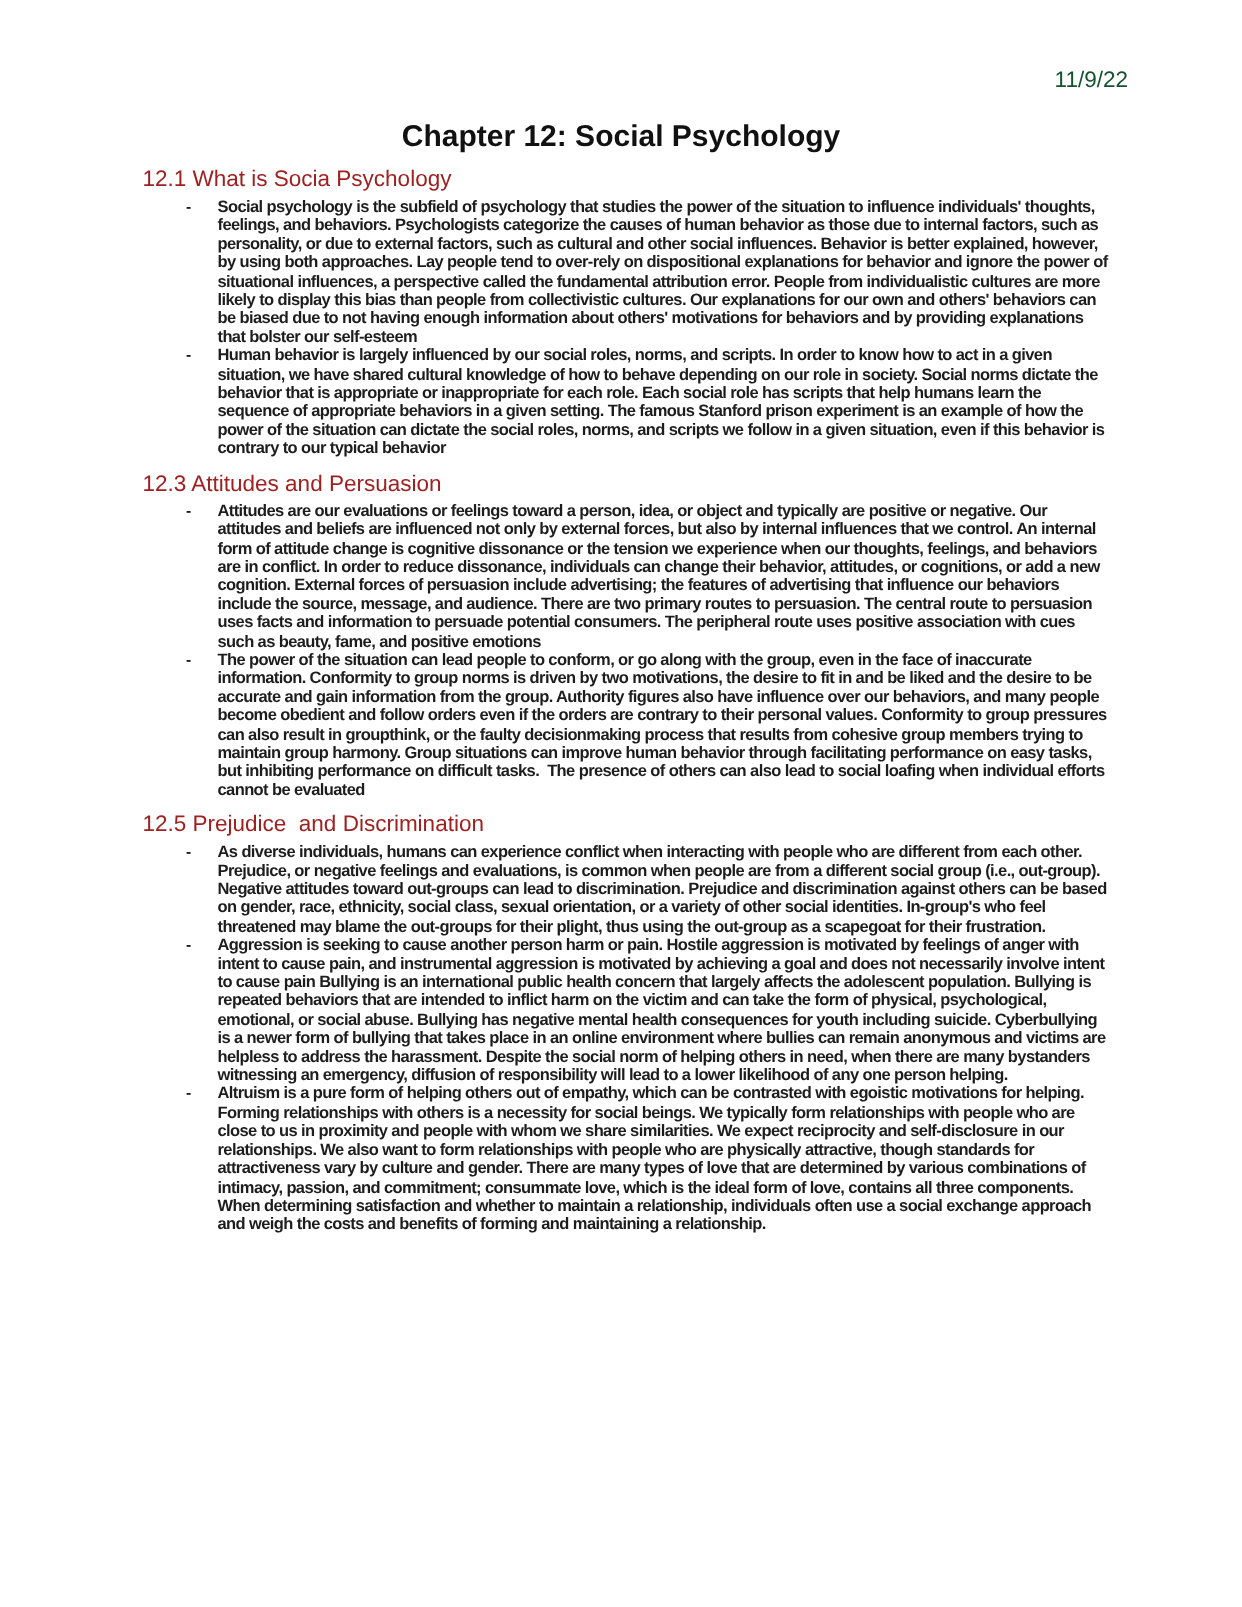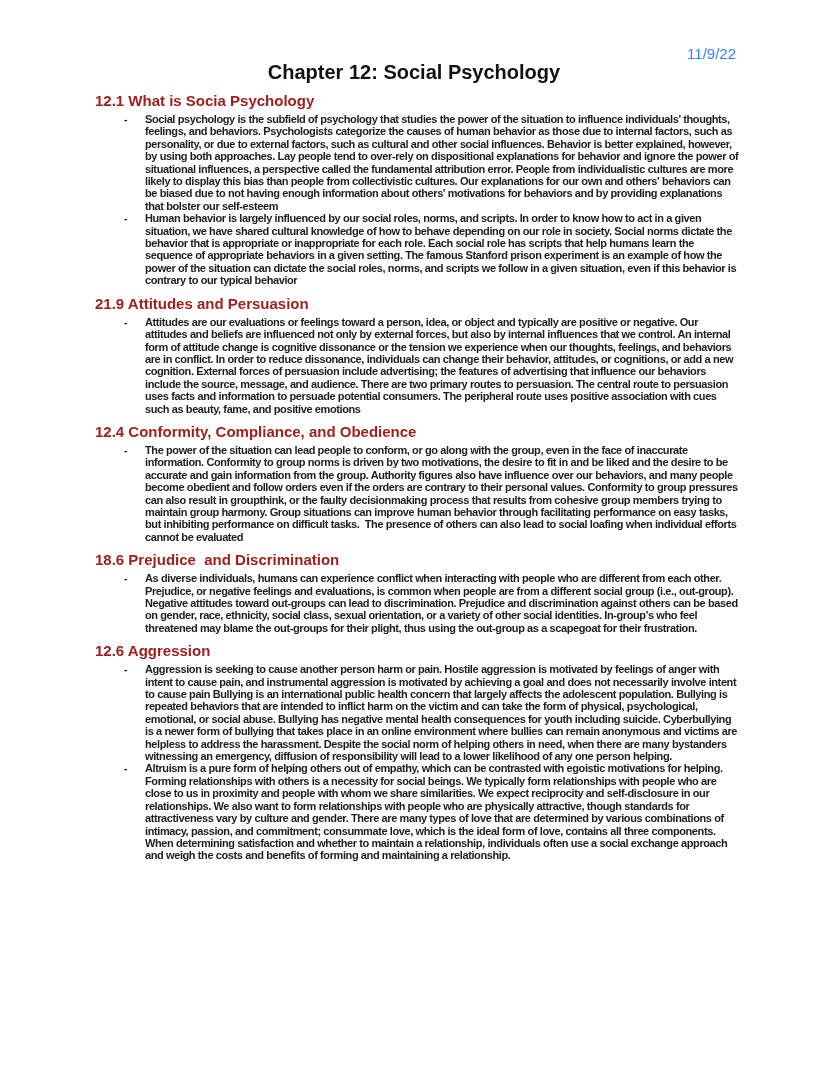--- a/index.html
+++ b/index.html
@@ -13,40 +13,40 @@
     width: 828px;
     height: 1071px;
     background: var(--bg-color);
     position: relative;
     font-family: "Liberation Sans", "DejaVu Sans", sans-serif;
     overflow: hidden;
   }
   .date {
     position: absolute;
     top: 45px;
-    right: 92px;
+    right: 76px;
     font-size: 15px;
-    color: #3b82f6;
+    color: #14532d;
   }
   .title {
-    margin: 60px 0 0 0;
+    margin: 79px 0 0 0;
     text-align: center;
     font-size: 20px;
     line-height: 24px;
     font-weight: 700;
     color: #111111;
   }
   section {
     margin: 0 87px 0 95px;
   }
   .heading {
     margin: 7px 0 3px 0;
     font-size: 15px;
     line-height: 19px;
-    font-weight: 700;
+    font-weight: 400;
     color: var(--heading-color);
     white-space: pre-wrap;
   }
   .bullet-row {
     display: flex;
     align-items: flex-start;
   }
   .dash {
     display: inline-block;
     width: 21px;
@@ -85,45 +85,43 @@
   </section>
 
   <section>
     <div class="bullet-row">
       <span class="dash">-</span>
       <p class="body-text">Human behavior is largely influenced by our social roles, norms, and scripts. In order to know how to act in a given situation, we have shared cultural knowledge of how to behave depending on our role in society. Social norms dictate the behavior that is appropriate or inappropriate for each role. Each social role has scripts that help humans learn the sequence of appropriate behaviors in a given setting. The famous Stanford prison experiment is an example of how the power of the situation can dictate the social roles, norms, and scripts we follow in a given situation, even if this behavior is contrary to our typical behavior</p>
     </div>
   </section>
 
   <section>
-    <h2 class="heading">21.9 Attitudes and Persuasion</h2>
+    <h2 class="heading">12.3 Attitudes and Persuasion</h2>
     <div class="bullet-row">
       <span class="dash">-</span>
       <p class="body-text">Attitudes are our evaluations or feelings toward a person, idea, or object and typically are positive or negative. Our attitudes and beliefs are influenced not only by external forces, but also by internal influences that we control. An internal form of attitude change is cognitive dissonance or the tension we experience when our thoughts, feelings, and behaviors are in conflict. In order to reduce dissonance, individuals can change their behavior, attitudes, or cognitions, or add a new cognition. External forces of persuasion include advertising; the features of advertising that influence our behaviors include the source, message, and audience. There are two primary routes to persuasion. The central route to persuasion uses facts and information to persuade potential consumers. The peripheral route uses positive association with cues such as beauty, fame, and positive emotions</p>
     </div>
   </section>
 
   <section>
-    <h2 class="heading">12.4 Conformity, Compliance, and Obedience</h2>
     <div class="bullet-row">
       <span class="dash">-</span>
       <p class="body-text">The power of the situation can lead people to conform, or go along with the group, even in the face of inaccurate information. Conformity to group norms is driven by two motivations, the desire to fit in and be liked and the desire to be accurate and gain information from the group. Authority figures also have influence over our behaviors, and many people become obedient and follow orders even if the orders are contrary to their personal values. Conformity to group pressures can also result in groupthink, or the faulty decisionmaking process that results from cohesive group members trying to maintain group harmony. Group situations can improve human behavior through facilitating performance on easy tasks, but inhibiting performance on difficult tasks.  The presence of others can also lead to social loafing when individual efforts cannot be evaluated</p>
     </div>
   </section>
 
   <section>
-    <h2 class="heading">18.6 Prejudice  and Discrimination</h2>
+    <h2 class="heading">12.5 Prejudice  and Discrimination</h2>
     <div class="bullet-row">
       <span class="dash">-</span>
       <p class="body-text">As diverse individuals, humans can experience conflict when interacting with people who are different from each other. Prejudice, or negative feelings and evaluations, is common when people are from a different social group (i.e., out-group). Negative attitudes toward out-groups can lead to discrimination. Prejudice and discrimination against others can be based on gender, race, ethnicity, social class, sexual orientation, or a variety of other social identities. In-group's who feel threatened may blame the out-groups for their plight, thus using the out-group as a scapegoat for their frustration.</p>
     </div>
   </section>
 
   <section>
-    <h2 class="heading">12.6 Aggression</h2>
     <div class="bullet-row">
       <span class="dash">-</span>
       <p class="body-text">Aggression is seeking to cause another person harm or pain. Hostile aggression is motivated by feelings of anger with intent to cause pain, and instrumental aggression is motivated by achieving a goal and does not necessarily involve intent to cause pain Bullying is an international public health concern that largely affects the adolescent population. Bullying is repeated behaviors that are intended to inflict harm on the victim and can take the form of physical, psychological, emotional, or social abuse. Bullying has negative mental health consequences for youth including suicide. Cyberbullying is a newer form of bullying that takes place in an online environment where bullies can remain anonymous and victims are helpless to address the harassment. Despite the social norm of helping others in need, when there are many bystanders witnessing an emergency, diffusion of responsibility will lead to a lower likelihood of any one person helping.</p>
     </div>
   </section>
 
   <section>
     <div class="bullet-row">
       <span class="dash">-</span>
       <p class="body-text">Altruism is a pure form of helping others out of empathy, which can be contrasted with egoistic motivations for helping. Forming relationships with others is a necessity for social beings. We typically form relationships with people who are close to us in proximity and people with whom we share similarities. We expect reciprocity and self-disclosure in our relationships. We also want to form relationships with people who are physically attractive, though standards for attractiveness vary by culture and gender. There are many types of love that are determined by various combinations of intimacy, passion, and commitment; consummate love, which is the ideal form of love, contains all three components. When determining satisfaction and whether to maintain a relationship, individuals often use a social exchange approach and weigh the costs and benefits of forming and maintaining a relationship.</p>

